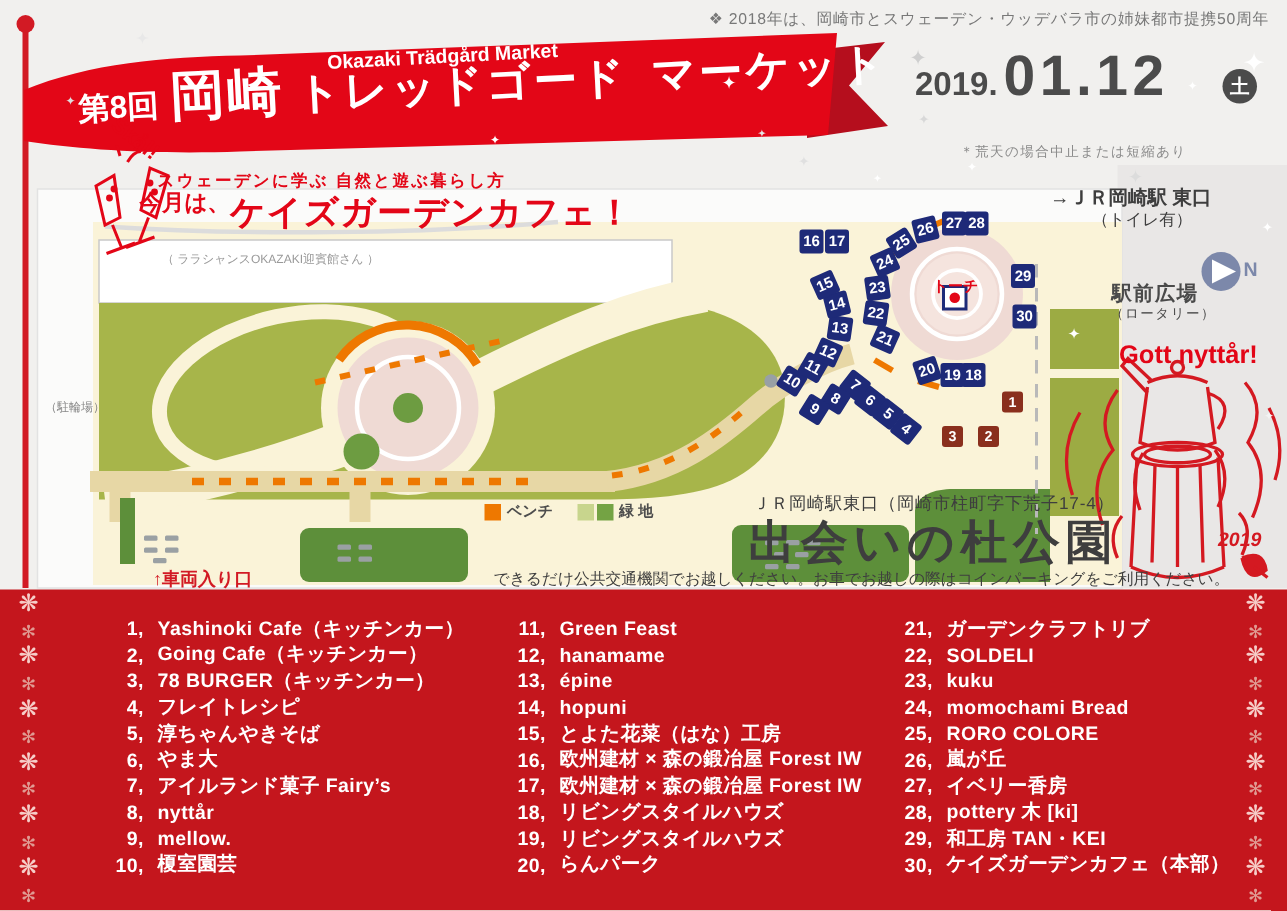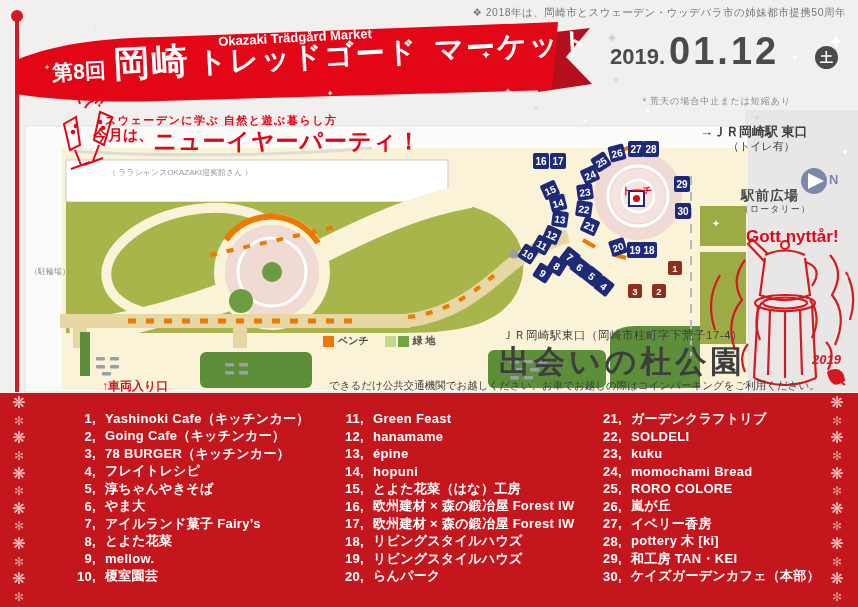--- a/index.html
+++ b/index.html
@@ -235,21 +235,21 @@
   <div class="abs date-row">
     <span class="d-year">2019.</span>
     <span class="d-day">01.12</span>
   </div>
   <div class="abs d-wd">土</div>
   <div class="abs d-note">＊荒天の場合中止または短縮あり</div>
 
   <div class="abs tag1">スウェーデンに学ぶ 自然と遊ぶ暮らし方</div>
   <div class="abs tag2">
     <span class="tag2-pre">今月は、</span>
-    <span class="tag2-main">ニューイヤーパーティ！</span>
+    <span class="tag2-main">ケイズガーデンカフェ！</span>
   </div>
 
   <div class="abs facility">（ ララシャンスOKAZAKI迎賓館さん ）</div>
   <div class="abs bikepark">（駐輪場）</div>
   <div class="abs vehicle">↑車両入り口</div>
   <div class="abs torch2">トーチ</div>
 
   <div id="marker-layer" class="abs" style="left:0;top:0;width:858px;height:393px;">
       <div class="marker maroon" style="left: 675px; top: 268px; transform: translate(-50%, -50%) rotate(0deg);">1</div>
       <div class="marker maroon" style="left: 659px; top: 291px; transform: translate(-50%, -50%) rotate(0deg);">2</div>
@@ -356,21 +356,21 @@
         <div class="vrow">
           <span class="vnum">6,</span>
           <span class="vname">やま大</span>
         </div>
         <div class="vrow">
           <span class="vnum">7,</span>
           <span class="vname">アイルランド菓子 Fairy’s</span>
         </div>
         <div class="vrow">
           <span class="vnum">8,</span>
-          <span class="vname">とよた花菜</span>
+          <span class="vname">nyttår</span>
         </div>
         <div class="vrow">
           <span class="vnum">9,</span>
           <span class="vname">mellow.</span>
         </div>
         <div class="vrow">
           <span class="vnum">10,</span>
           <span class="vname">榎室園芸</span>
         </div>
       </div>

